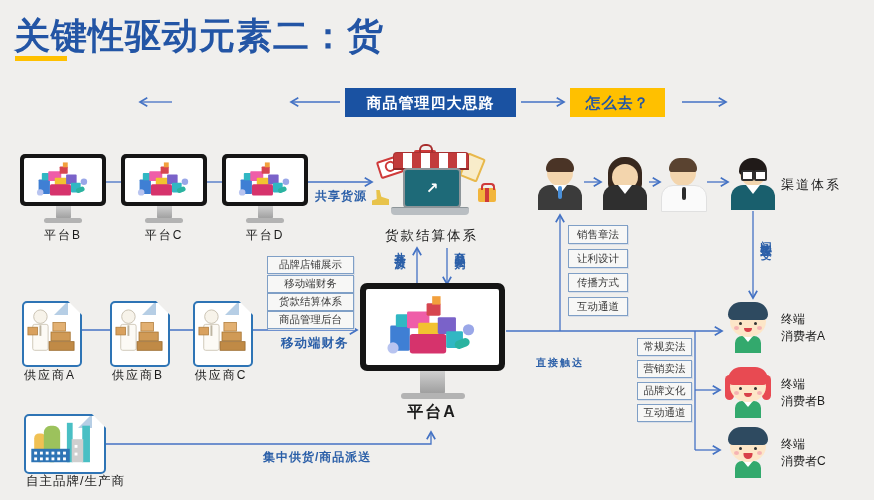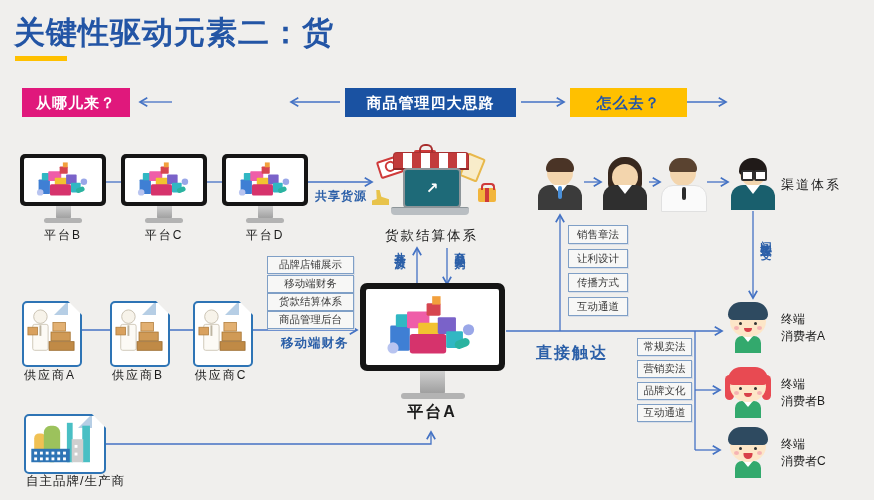--- a/index.html
+++ b/index.html
@@ -1,20 +1,20 @@
 <!DOCTYPE html>
 <html><head>
 <meta charset="utf-8">
 <style>
   html,body{margin:0;padding:0}
   body{font-family:"Liberation Sans","DejaVu Sans",sans-serif;background:#e8e7e5}
   .stage{position:relative;width:874px;height:500px;background:#f0efed;overflow:hidden}
   .abs{position:absolute}
   
-  .title{left:14px;top:12px;font-size:31px;font-weight:bold;color:#2355a5;letter-spacing:1px}
+  .title{left:14px;top:12px;font-size:36px;font-weight:bold;color:#2355a5;letter-spacing:1px}
   .title-bar{left:15px;top:56px;width:52px;height:5px;background:#ffc000}
   
   .flow-box{top:88px;height:29px;line-height:29px;text-align:center;font-weight:bold;font-size:15px;letter-spacing:1px}
   .fb-pink{background:#e0187c;color:#fff}
   .fb-yellow{background:#ffc000;color:#2355a5}
   .fb-blue{background:#1a52a2;color:#fff}
   
   svg.wires{position:absolute;left:0;top:0;width:874px;height:500px;pointer-events:none}
   
   .monitor{position:absolute}
@@ -141,23 +141,22 @@
       <path d="M506,331 L722,331" marker-end="url(#arr)"></path>
       <path d="M695,331 L695,450"></path>
       <path d="M695,390 L720,390" marker-end="url(#arr)"></path>
       <path d="M695,450 L720,450" marker-end="url(#arr)"></path>
     </g>
   </svg>
 
   <div class="abs title">关键性驱动元素二：货</div>
   <div class="abs title-bar"></div>
 
-  <div class="abs flow-box fb-pink" style="left:22px;width:108px">从哪儿来？</div>
   <div class="abs flow-box fb-blue" style="left:345px;width:171px">商品管理四大思路</div>
-  <div class="abs flow-box fb-yellow" style="left:570px;width:117px">怎么去？</div>
+  <div class="abs flow-box fb-yellow" style="left:570px;width:95px">怎么去？</div>
 
   <div class="monitor" style="left:20px;top:154px;width:86px">
     <div class="m-bezel">
       <div class="m-screen" style="height:44px">
         <svg>
             <use href="#shop-art"></use>
           </svg>
       </div>
     </div>
     <div class="m-stand"></div>
@@ -254,20 +253,21 @@
         <rect x="6" y="41" width="3" height="3"></rect>
           <rect x="12" y="41" width="3" height="3"></rect>
           <rect x="18" y="41" width="3" height="3"></rect>
           <rect x="24" y="41" width="3" height="3"></rect>
           <rect x="30" y="41" width="3" height="3"></rect>
           <rect x="36" y="41" width="3" height="3"></rect>
       </g>
     </svg>
   </div>
   <div class="lbl" style="left:26px;top:473px;font-size:12.5px;letter-spacing:1px">自主品牌/生产商</div>
+  <div class="lbl lbl-blue" style="left:263px;top:449px">集中供货/商品派送</div>
 
   <div class="monitor m-big" style="left:360px;top:283px;width:145px">
     <div class="m-bezel">
       <div class="m-screen" style="height:76px">
         <svg>
             <use href="#shop-art"></use>
           </svg>
       </div>
     </div>
     <div class="m-stand"></div>
@@ -308,21 +308,21 @@
   </div>
   <div class="lbl" style="left:781px;top:176px;font-size:13px">渠道体系</div>
 
   <div class="mini-box" style="left:568px;top:225px;width:58px;height:17px">销售章法</div>
   <div class="mini-box" style="left:568px;top:249px;width:58px;height:17px">让利设计</div>
   <div class="mini-box" style="left:568px;top:273px;width:58px;height:17px">传播方式</div>
   <div class="mini-box" style="left:568px;top:297px;width:58px;height:17px">互动通道</div>
 
   <div class="v-lbl" style="left:758px;top:232px;height:70px;font-size:11.5px">间接裂变</div>
 
-  <div class="lbl lbl-blue" style="left:536px;top:343px;font-size:16px;letter-spacing:2px">直接触达</div>
+  <div class="lbl lbl-blue" style="left:536px;top:356px;font-size:10px;letter-spacing:2px">直接触达</div>
 
   <div class="mini-box" style="left:637px;top:338px;width:53px;height:16px">常规卖法</div>
   <div class="mini-box" style="left:637px;top:360px;width:53px;height:16px">营销卖法</div>
   <div class="mini-box" style="left:637px;top:382px;width:53px;height:16px">品牌文化</div>
   <div class="mini-box" style="left:637px;top:404px;width:53px;height:16px">互动通道</div>
 
   <div class="kid" style="left:724px;top:301px">
     <div class="k-body">
         <div class="k-collar"></div>
       </div>

